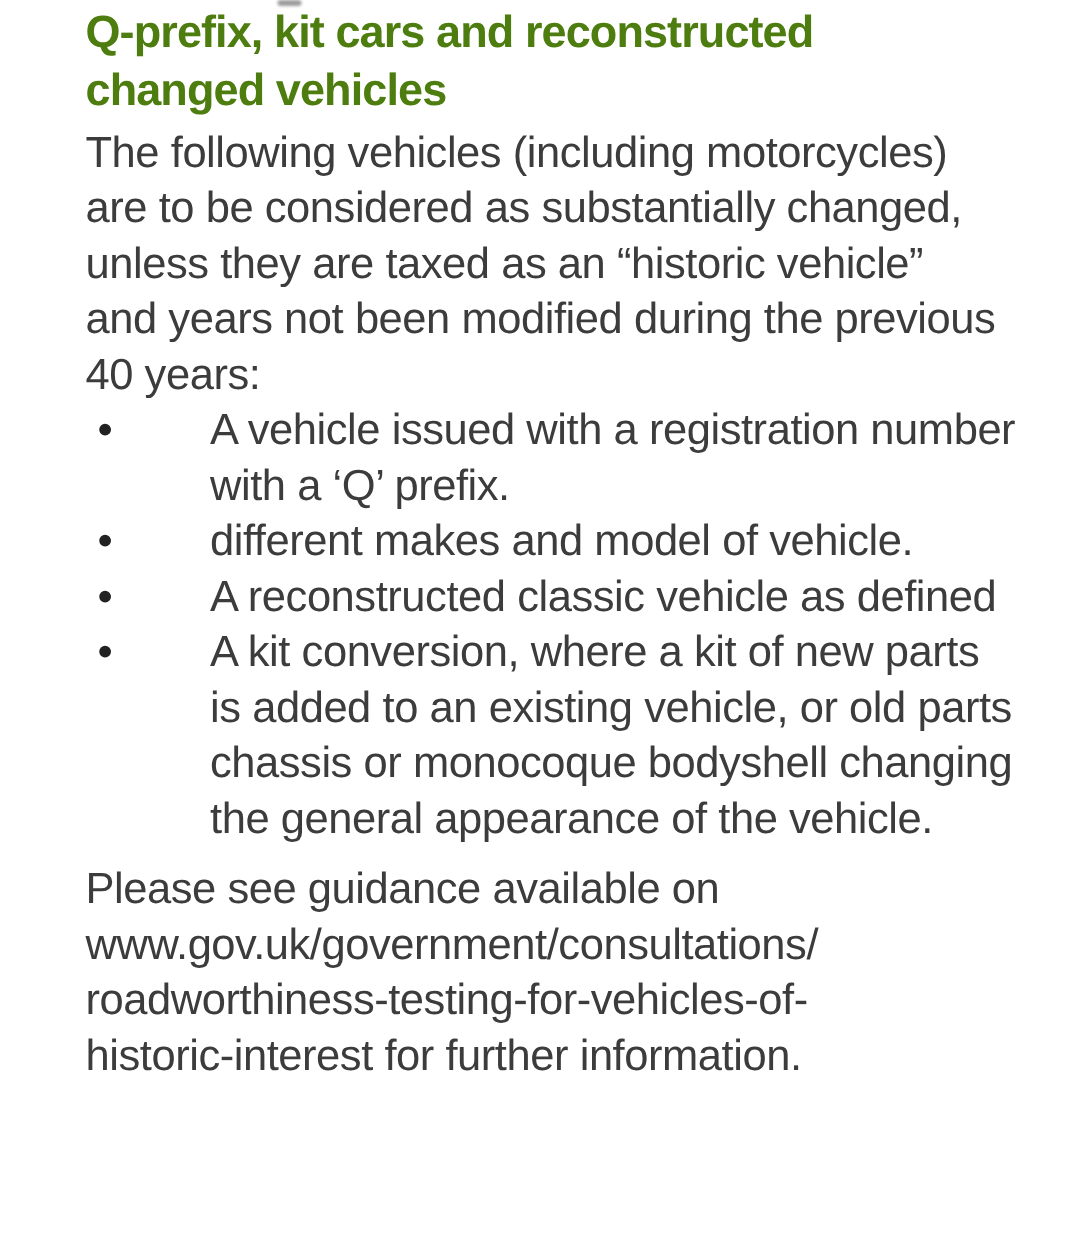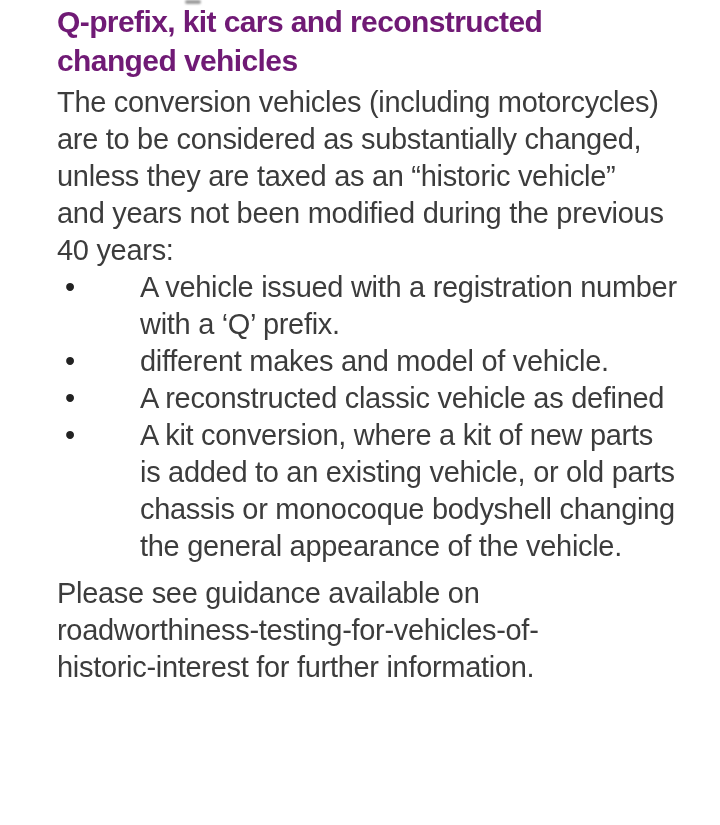--- a/index.html
+++ b/index.html
@@ -32,21 +32,21 @@
     background: #9c9c9c;
     border-radius: 2px;
     filter: blur(1px);
   }
   h1.doc-heading {
     margin: 0;
     font-size: 30px;
     line-height: 39px;
     font-weight: 700;
     letter-spacing: -0.6px;
-    color: #701a75;
+    color: #4d7c0f;
   }
   .line {
     display: block;
     white-space: nowrap;
   }
   p.para {
     margin: 0;
     font-size: 29px;
     line-height: 37px;
     letter-spacing: -0.3px;
@@ -79,21 +79,21 @@
 <div class="crop-fragment"></div>
 
 <div class="page">
 
   <h1 class="doc-heading">
     <span class="line">Q-prefix, kit cars and reconstructed</span>
     <span class="line">changed vehicles</span>
   </h1>
 
   <p class="para intro">
-    <span class="line">The conversion vehicles (including motorcycles)</span>
+    <span class="line">The following vehicles (including motorcycles)</span>
     <span class="line">are to be considered as substantially changed,</span>
     <span class="line">unless they are taxed as an “historic vehicle”</span>
     <span class="line">and years not been modified during the previous</span>
     <span class="line">40 years:</span>
   </p>
 
   <ul class="bullet-list">
     <li>
       <span class="bullet-marker">•</span>
       <span class="bullet-body">
@@ -119,17 +119,18 @@
         <span class="line">A kit conversion, where a kit of new parts</span>
         <span class="line">is added to an existing vehicle, or old parts</span>
         <span class="line">chassis or monocoque bodyshell changing</span>
         <span class="line">the general appearance of the vehicle.</span>
       </span>
     </li>
   </ul>
 
   <p class="para outro">
     <span class="line">Please see guidance available on</span>
+    <span class="line">www.gov.uk/government/consultations/</span>
     <span class="line">roadworthiness-testing-for-vehicles-of-</span>
     <span class="line">historic-interest for further information.</span>
   </p>
 
 </div>
 
 </body></html>

